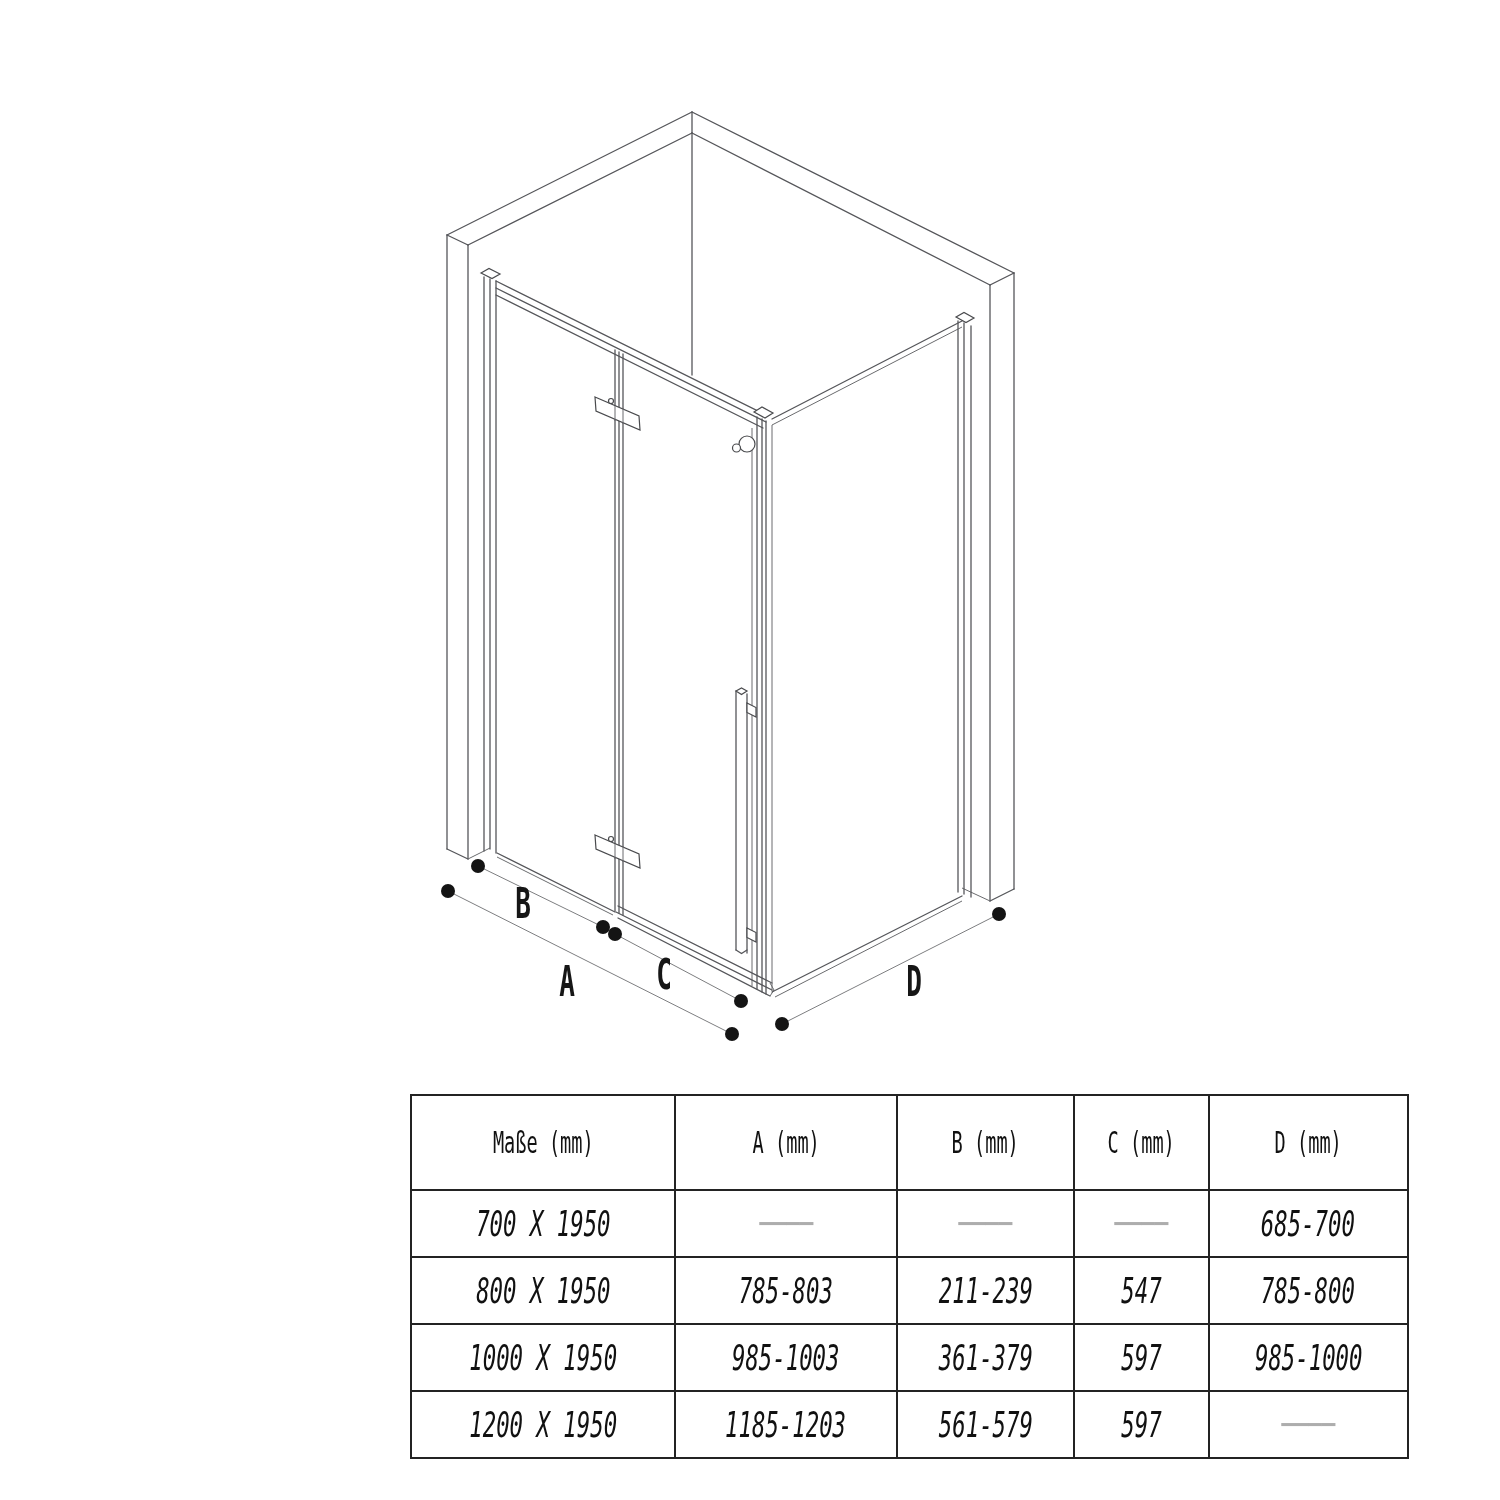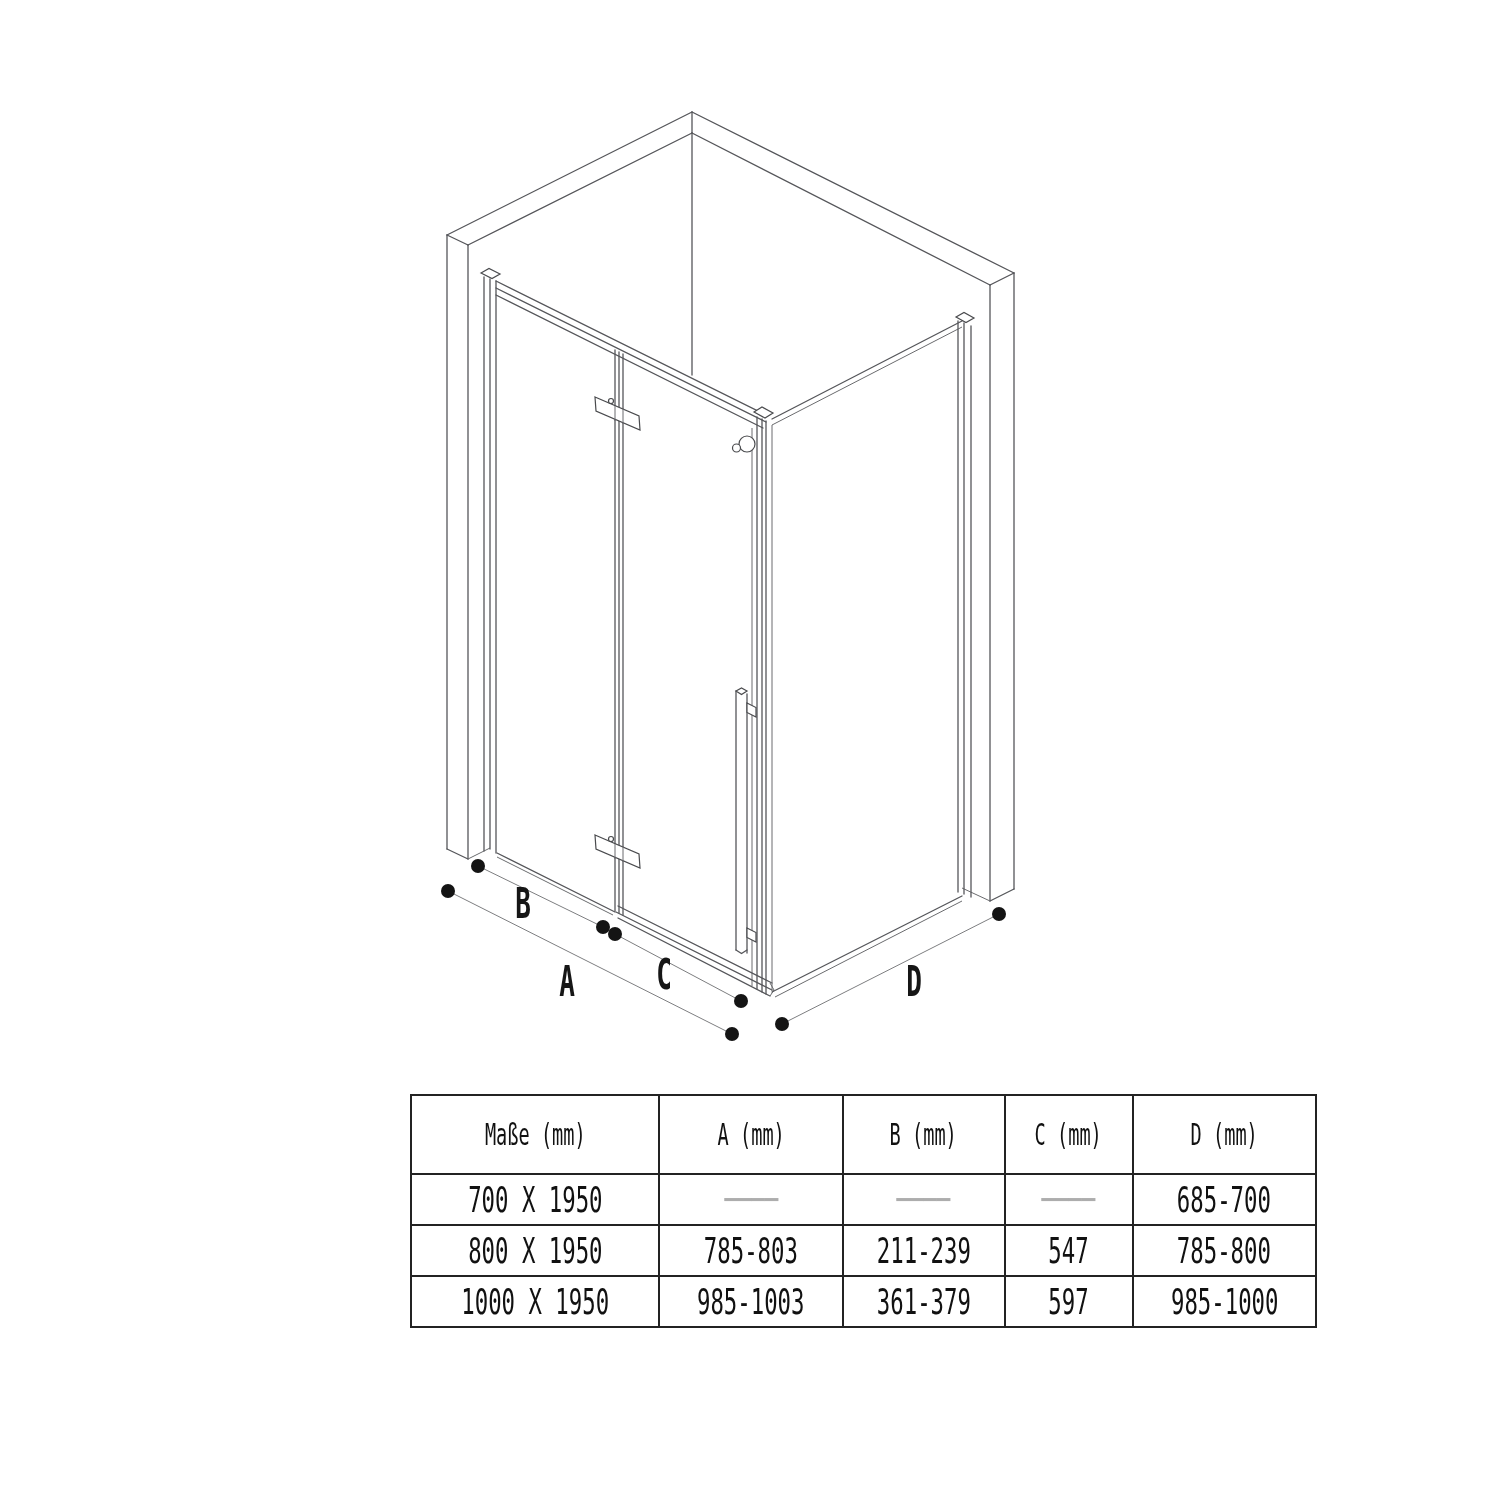--- a/index.html
+++ b/index.html
@@ -8,23 +8,23 @@
   svg{position:absolute;left:0;top:0;}
   .draw{stroke:#55565a;stroke-width:1.3;fill:none;stroke-linecap:round;}
   .draw-thin{stroke:#6a6b6e;stroke-width:1;fill:none;}
   .fitting{stroke:#4a4b4e;stroke-width:1.2;fill:#ffffff;}
   .dimline{stroke:#7d7e80;stroke-width:1;fill:none;}
   .dot{fill:#141414;stroke:none;}
   .dim-label{position:absolute;color:#161616;font-size:42px;font-weight:bold;
              transform:translate(-50%,-50%) scaleX(0.62);white-space:nowrap;}
   table.spec{position:absolute;left:410px;top:1094px;border-collapse:collapse;table-layout:fixed;}
   table.spec th,table.spec td{border:2px solid #232323;text-align:center;vertical-align:middle;
-             padding:4px;color:#111111;font-weight:normal;overflow:hidden;}
+             padding:12px;color:#111111;font-weight:normal;overflow:hidden;}
   table.spec th{height:69px;font-size:30px;}
-  table.spec td{height:35px;font-size:36px;}
+  table.spec td{height:35px;font-size:36px;font-style:italic;}
   .cond{display:inline-block;transform:scaleX(0.62);transform-origin:center center;white-space:nowrap;}
   .muted{color:#adadad;}
   .c0{width:156px;} .c1{width:126px;} .c2{width:130px;} .c3{width:128px;} .c4{width:128px;}
 </style>
 </head>
 <body>
 
 <div class="canvas">
 
   <svg width="1500" height="1500" viewBox="0 0 1500 1500">
@@ -191,16 +191,23 @@
       <td><span class="cond">547</span></td>
       <td><span class="cond">785-800</span></td>
     </tr>
     <tr>
       <td><span class="cond">1000 X 1950</span></td>
       <td><span class="cond">985-1003</span></td>
       <td><span class="cond">361-379</span></td>
       <td><span class="cond">597</span></td>
       <td><span class="cond">985-1000</span></td>
     </tr>
+    <tr>
+      <td><span class="cond">1200 X 1950</span></td>
+      <td><span class="cond">1185-1203</span></td>
+      <td><span class="cond">561-579</span></td>
+      <td><span class="cond">597</span></td>
+      <td><span class="cond muted">────</span></td>
+    </tr>
   </tbody>
     </table>
 
 </div>
 
 </body></html>

